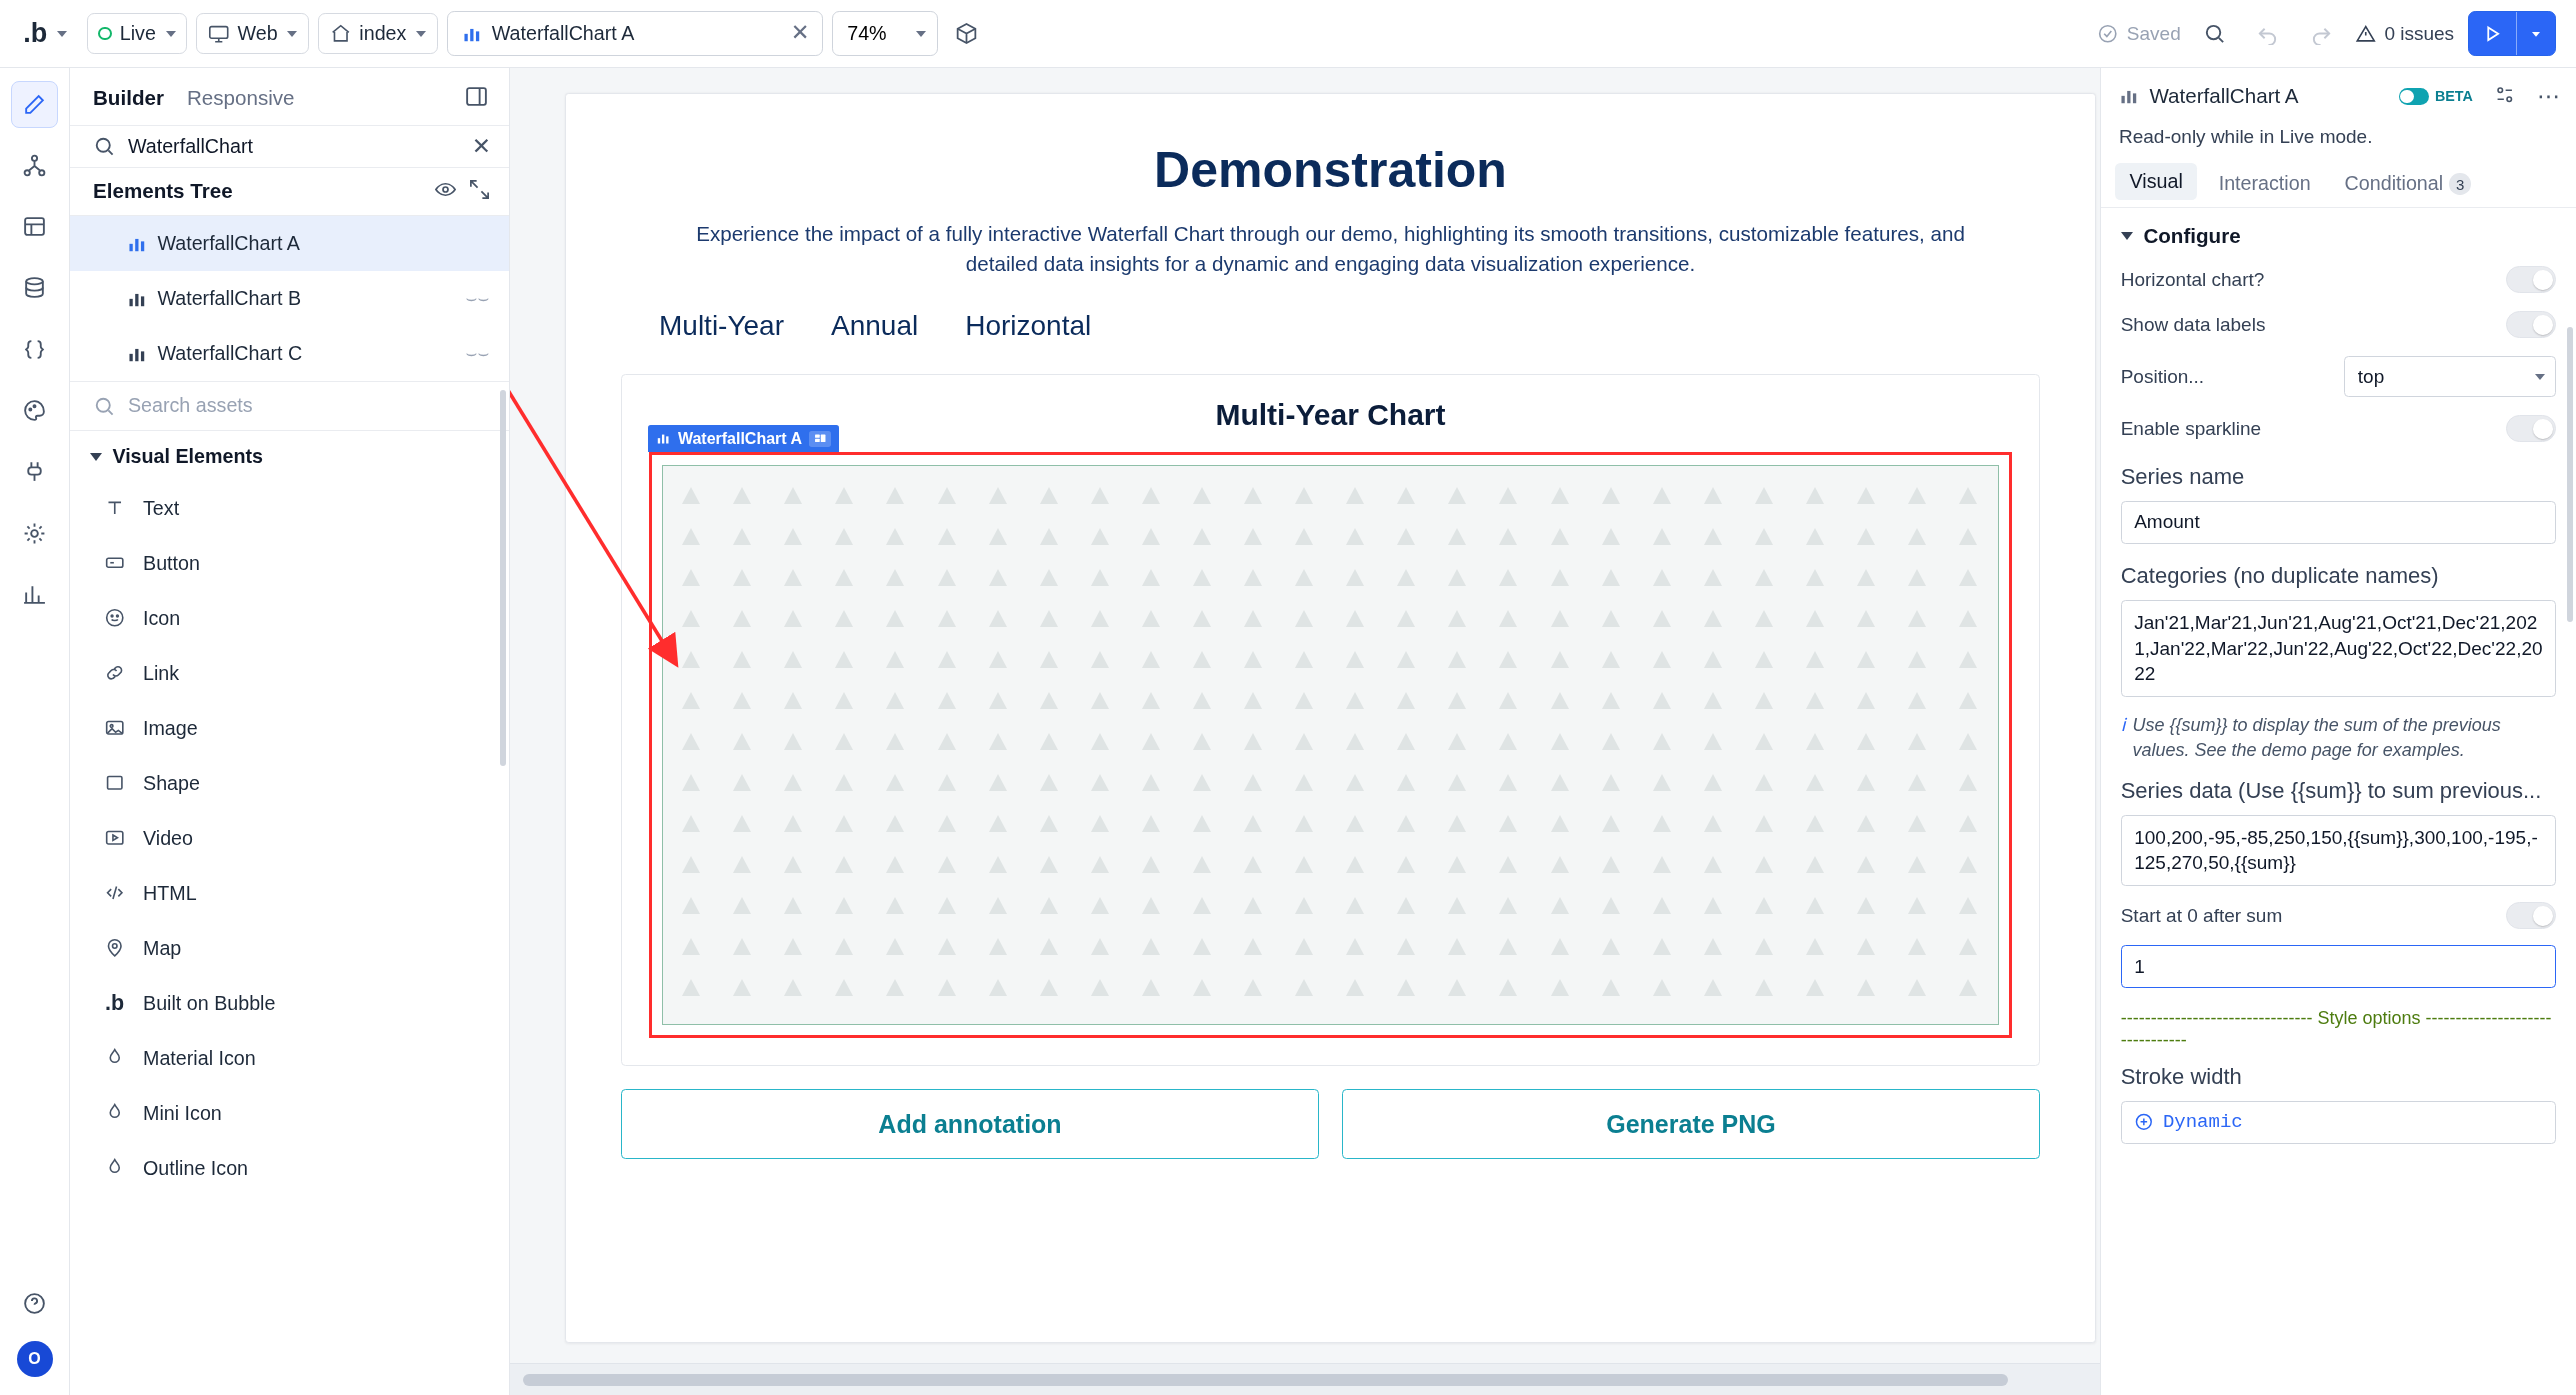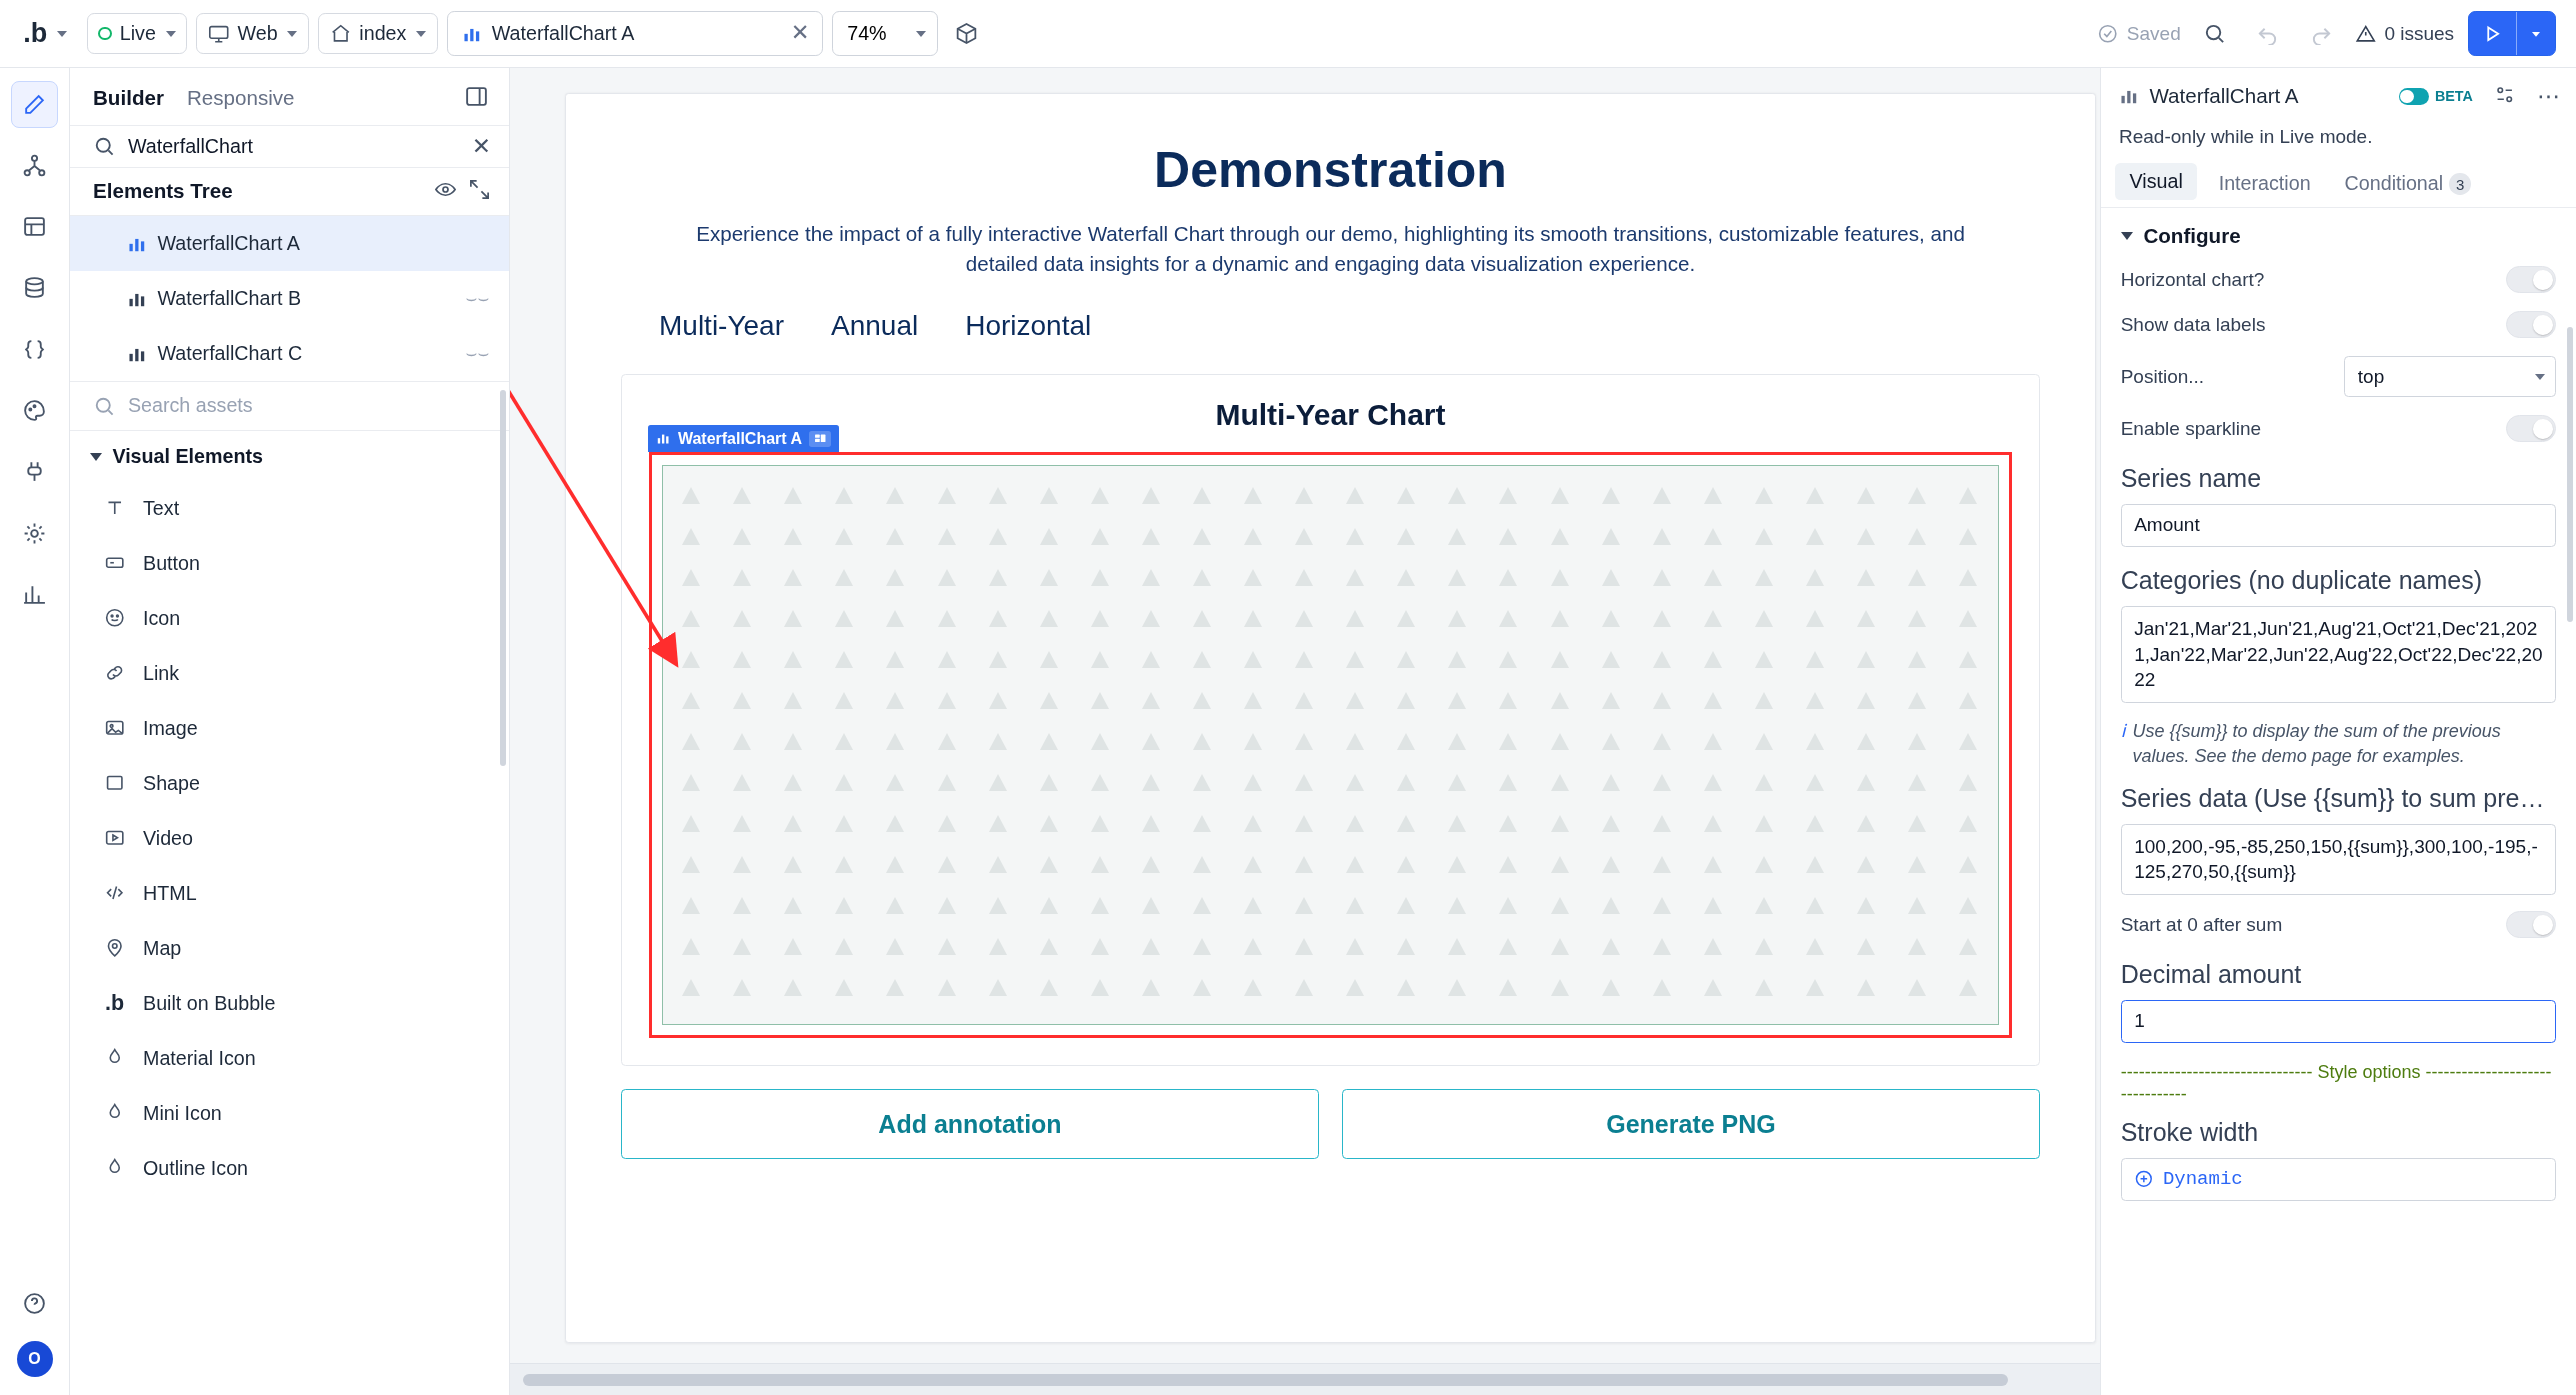--- a/index.html
+++ b/index.html
@@ -260,21 +260,21 @@
     padding: 0 12.5px; font-size: 19px; color: #101828; background: #fff;
     display: flex; align-items: center;
   }
   .inp.blue { border-color: #2b66f6; }
   .ta {
     width: 100%; border: 0.9px solid #d0d5dd; border-radius: 4.5px;
     padding: 9px 12.5px; font-size: 19px; color: #101828; background: #fff;
     line-height: 1.35; word-break: break-all;
   }
   .hint { display: flex; gap: 7.2px; padding: 9px 19.7px 3.6px; font-size: 18px; color: #475467; font-style: italic; line-height: 1.35; }
-  .lbl-only { padding: 12.5px 19.7px 3.6px; font-size: 25px; color: #344054; }
+  .lbl-only { padding: 12.5px 19.7px 3.6px; font-size: 22px; color: #344054; }
   .style-sep { padding: 12.5px 19.7px 0; font-size: 18px; color: #4d7c0f; line-height: 1.2; word-break: break-all; }
   .dyn { display: flex; align-items: center; gap: 9px; color: #2b66f6; font-size: 19px; font-family: "Liberation Mono", monospace; }
   .rp-scroll {
     position: absolute; right: 2.7px; top: 259px; width: 6.3px; height: 295px;
     background: #d0d5dd; border-radius: 3.6px;
   }
   .truncate { white-space: nowrap; overflow: hidden; text-overflow: ellipsis; }
 </style>
 </head>
 <body>
@@ -1791,21 +1791,20 @@
         <div class="lbl-only truncate">Series data (Use {{sum}} to sum previous...</div>
         <div class="fld">
           <div class="ta">100,200,-95,-85,250,150,{{sum}},300,100,-195,-125,270,50,{{sum}}</div>
         </div>
 
         <div class="fld-row">
           <span class="fld-label">Start at 0 after sum</span>
           <span class="toggle"></span>
         </div>
 
-        <div class="lbl-only">Decimal amount</div>
         <div class="fld">
           <div class="inp blue">1</div>
         </div>
 
         <div class="style-sep">-------------------------------- Style options --------------------------------</div>
 
         <div class="lbl-only">Stroke width</div>
         <div class="fld">
           <div class="inp">
             <span class="dyn">

